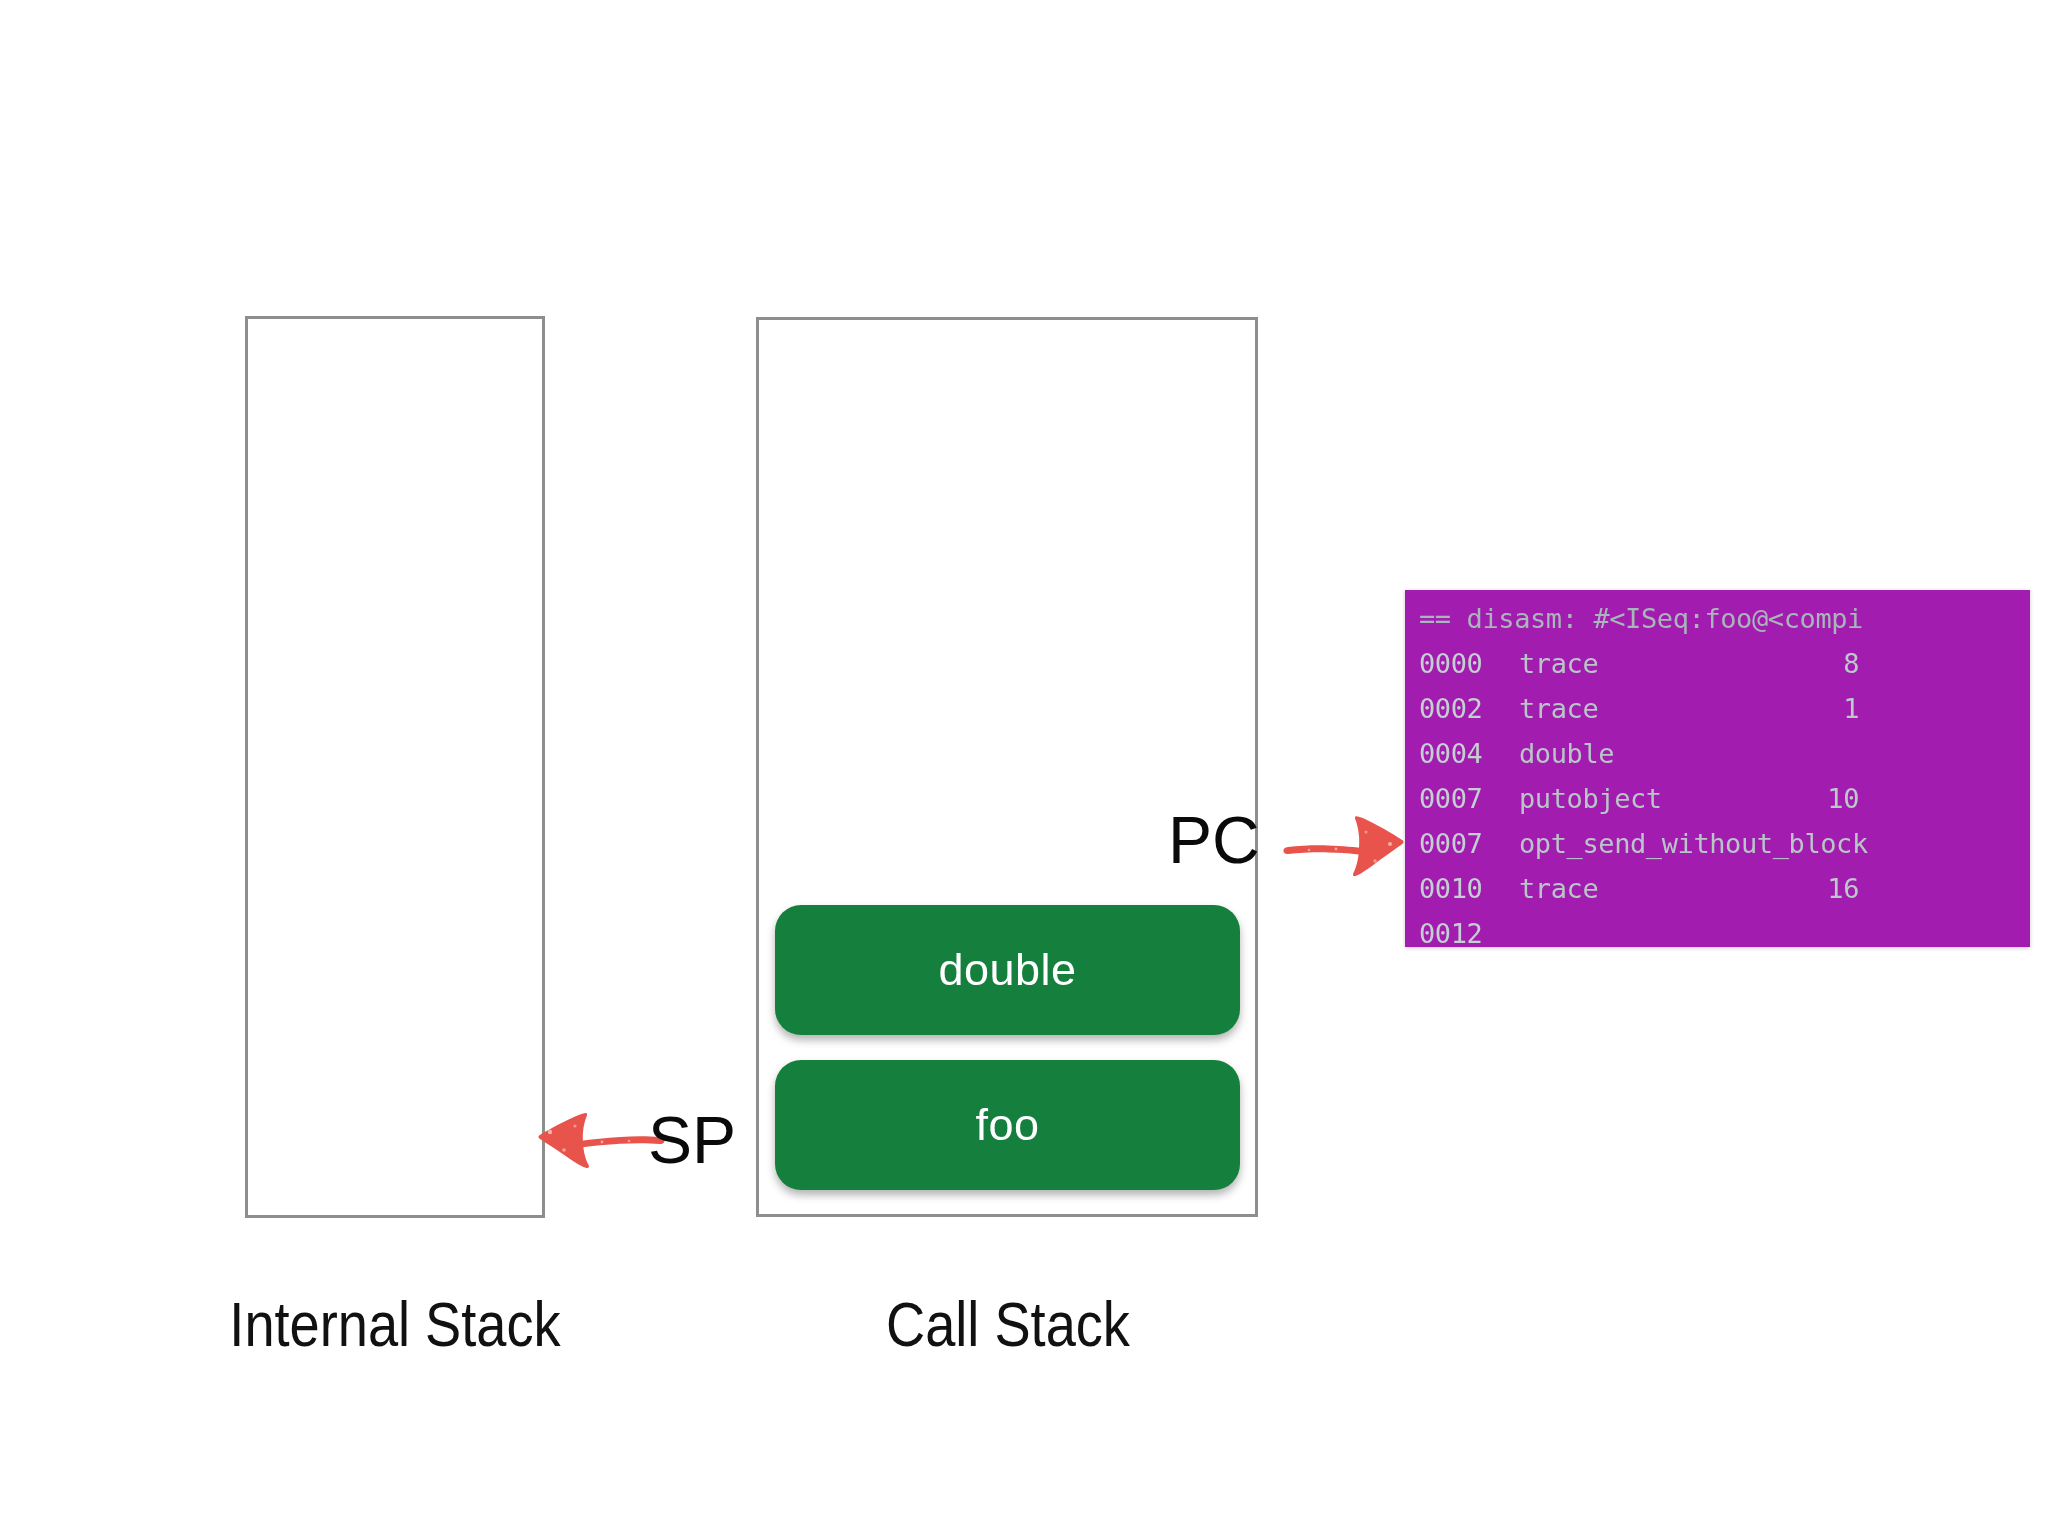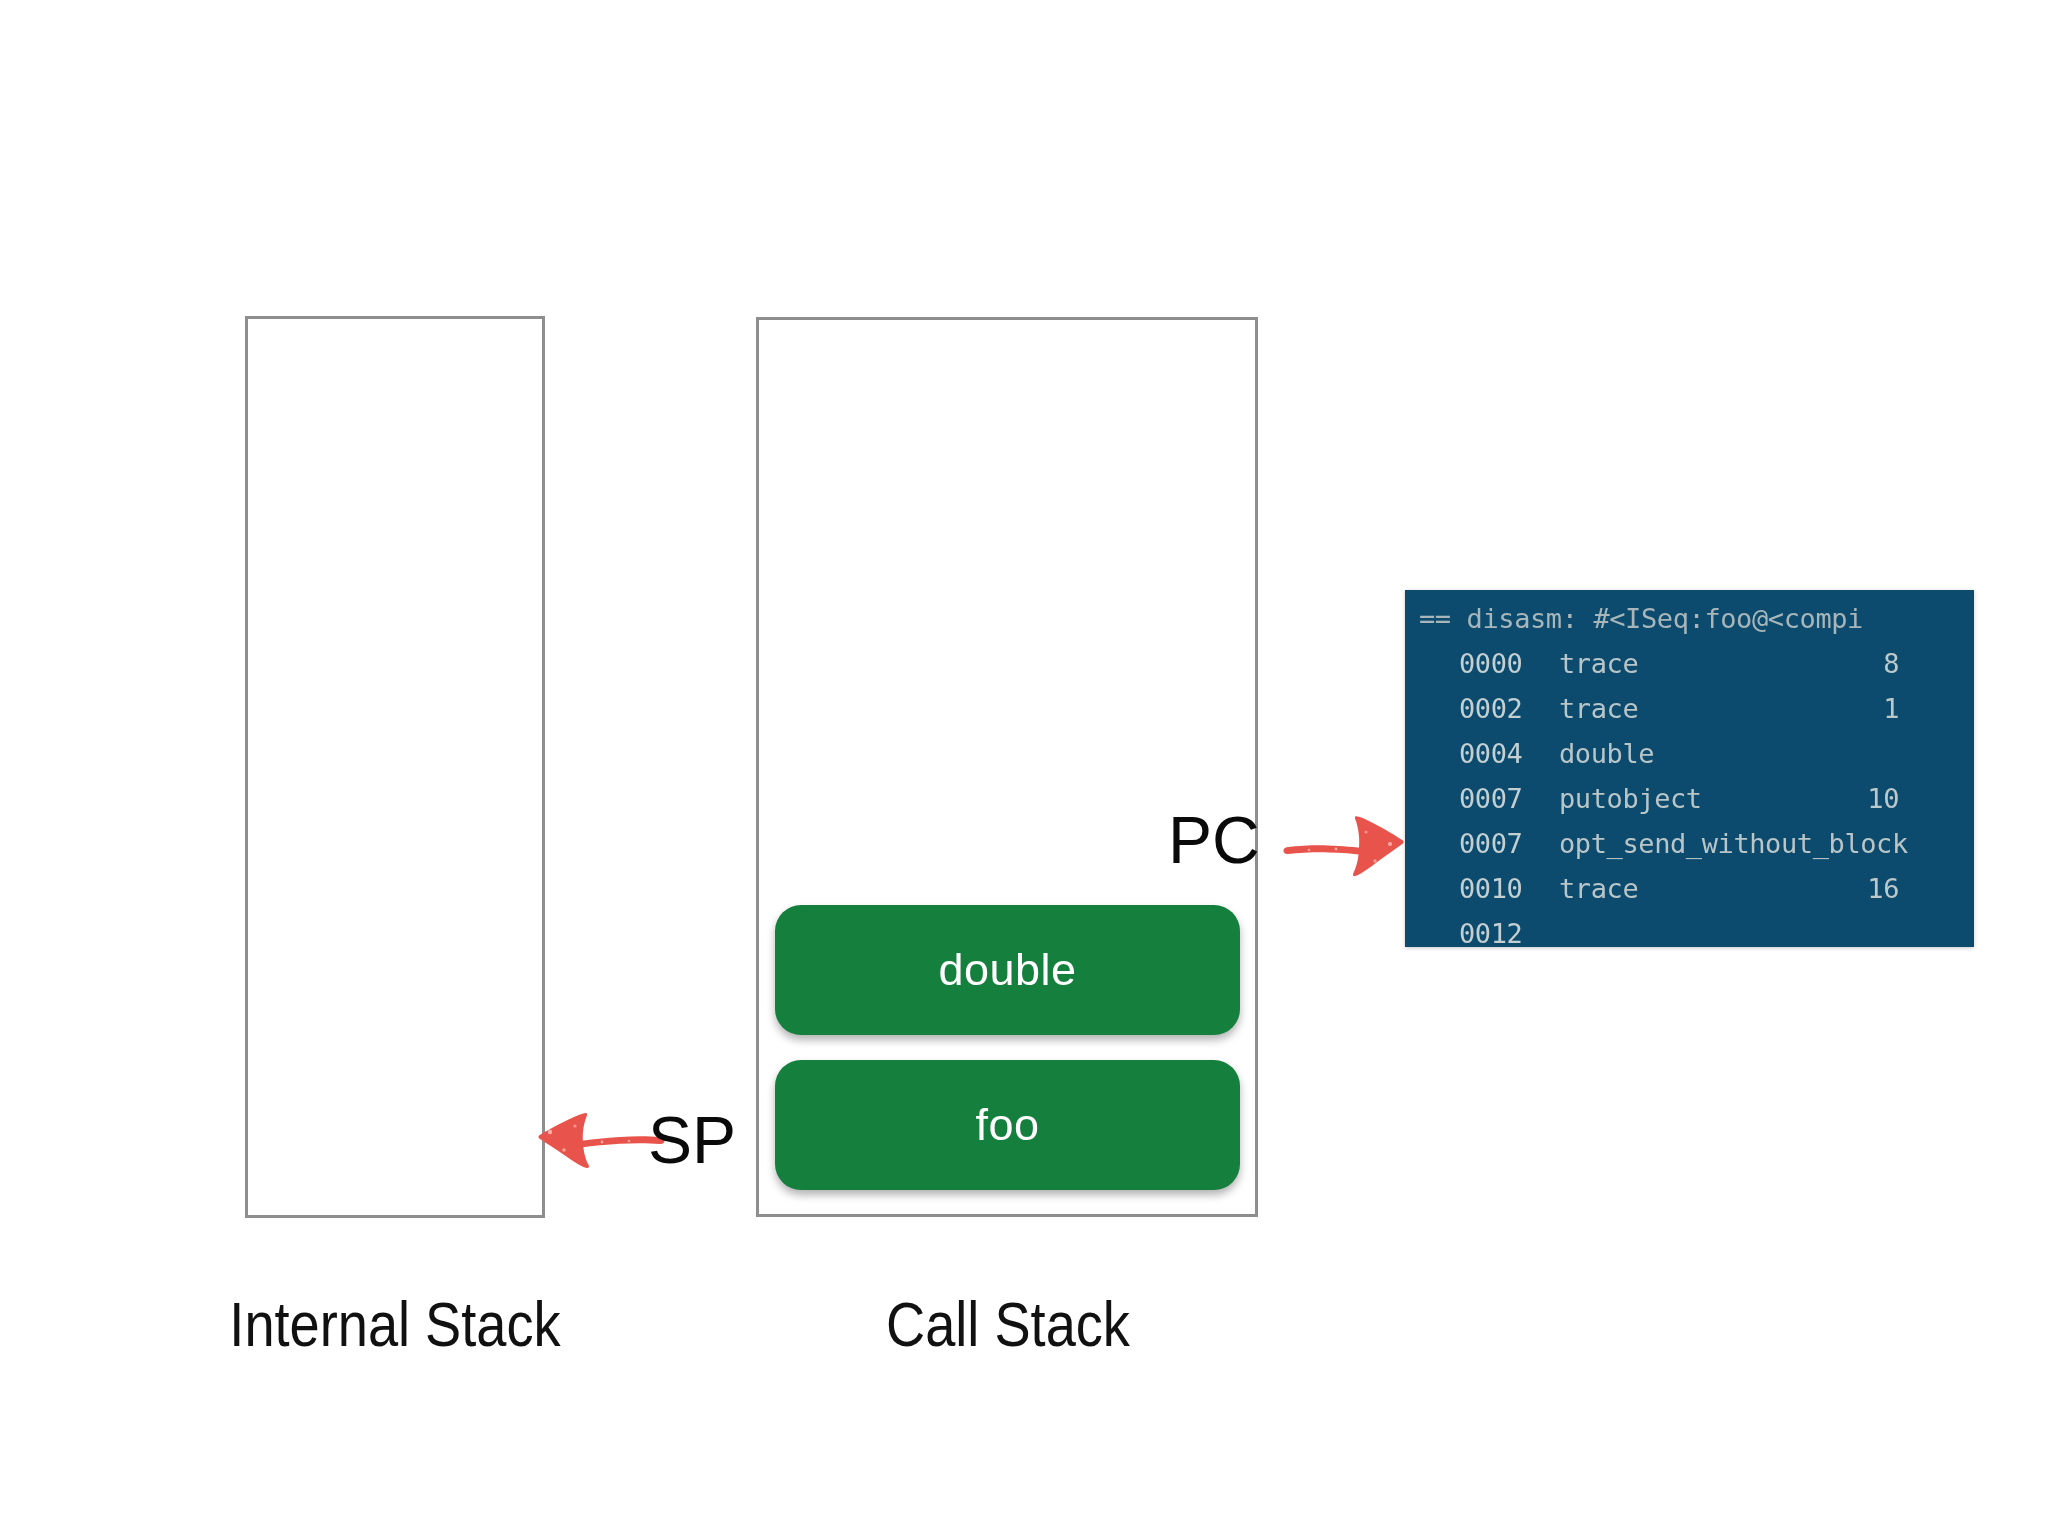--- a/index.html
+++ b/index.html
@@ -98,38 +98,38 @@
   
   .arrow-svg { position: absolute; overflow: visible; }
   #sp-arrow { left: 528px; top: 1098px; }
   #pc-arrow { left: 1282px; top: 808px; }
 
   
   #terminal {
     position: absolute;
     left: 1405px;
     top: 590px;
-    width: 569px;
+    width: 625px;
     height: 357px;
-    background: #0c4a6e;
+    background: #a21caf;
     overflow: hidden;
     box-sizing: border-box;
     padding: 6px 0 8px 14px;
     font-family: "DejaVu Sans Mono", monospace;
     box-shadow: 0 1px 4px rgba(0,0,0,0.22);
   }
   .term-line {
     color: #b9c6c8;
     font-size: 27px;
     line-height: 45px;
     white-space: pre;
     letter-spacing: -0.4px;
   }
   .term-line.header { color: #a8b6b9; }
-  .term-addr { color: #c3cfd1; margin-left: 40px; }
+  .term-addr { color: #c3cfd1; }
   .term-op   { color: #b9c6c8; }
   .term-arg  { color: #bcc9cb; }
   .term-row  { display: flex; }
   .term-row .c-addr { width: 100px; flex: 0 0 100px; }
   .term-row .c-op   { width: 300px; flex: 0 0 300px; }
   .term-row .c-arg  { flex: 0 0 auto; text-align: right; min-width: 40px; }
 </style>
 </head>
 <body>
 

